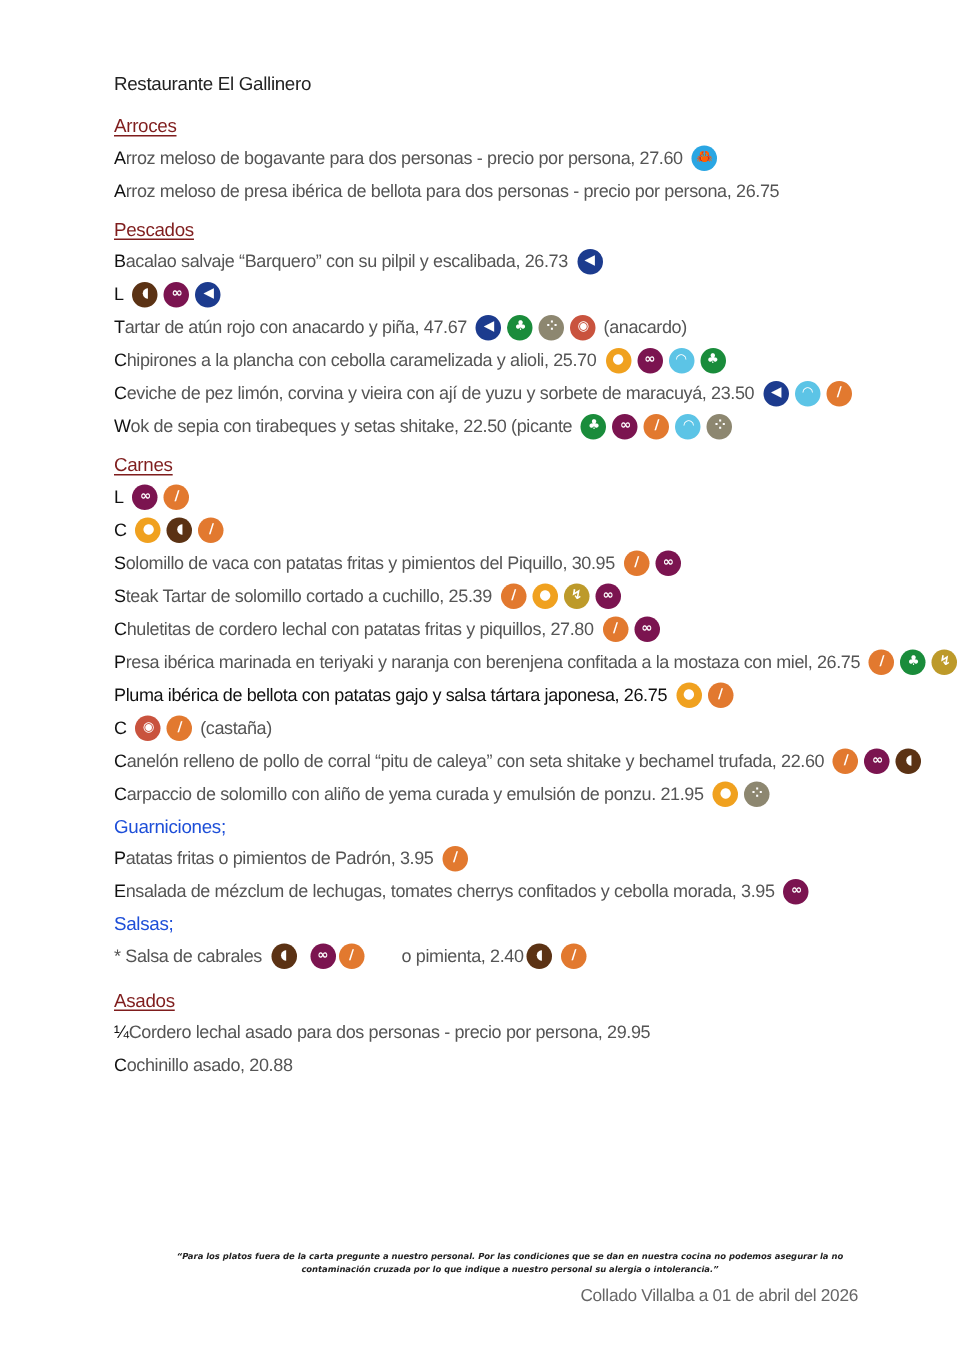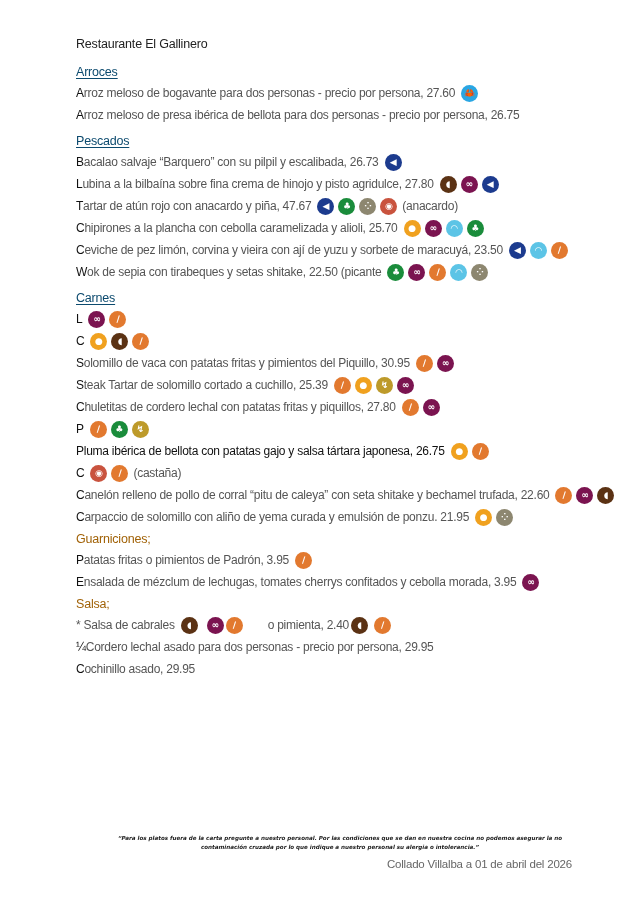--- a/index.html
+++ b/index.html
@@ -1,22 +1,22 @@
 <!DOCTYPE html>
 <html><head>
 <meta charset="utf-8">
 <style>
   html, body { margin:0; padding:0; background:#ffffff; }
   body { width:640px; height:905px; position:relative; overflow:hidden;
          font-family:"Liberation Sans", sans-serif; color:#444; }
-  .page { position:absolute; left:76px; top:36px; width:560px; }
+  .page { position:absolute; left:76px; top:48px; width:560px; }
   .title { font-size:12.5px; color:#222; height:22px; line-height:16px; margin-bottom:6px; letter-spacing:-0.2px; }
-  .section-h { font-size:12.5px; color:#0c4a6e; text-decoration:underline; text-underline-offset:2px; line-height:16px; margin-top:10px; margin-bottom:5px; letter-spacing:-0.2px;}
+  .section-h { font-size:12.5px; color:#7f1d1d; text-decoration:underline; text-underline-offset:2px; line-height:16px; margin-top:10px; margin-bottom:5px; letter-spacing:-0.2px;}
   .section-h.first { margin-top:0; }
-  .sub-h { font-size:12.5px; color:#a16207; line-height:16px; margin:2px 0 5px 0; letter-spacing:-0.2px;}
+  .sub-h { font-size:12.5px; color:#1d4ed8; line-height:16px; margin:2px 0 5px 0; letter-spacing:-0.2px;}
   .item { font-size:12px; line-height:16px; height:16px; margin-bottom:6px; white-space:nowrap; color:#555; letter-spacing:-0.25px; display:flex; align-items:center; }
   .item.dark { color:#111; }
   .item .first-letter { color:#111; }
   .icons { display:inline-flex; align-items:center; margin-left:2px; }
   .ic { width:17px; height:17px; border-radius:50%; display:inline-flex; align-items:center; justify-content:center;
         margin-left:4px; color:#fff; font-size:9px; font-weight:bold; font-family:"DejaVu Sans", sans-serif; line-height:1; }
   .ic.crustacean { background:#2aa6e3; }
   .ic.fish { background:#1c3b8e; }
   .ic.dairy { background:#5b3214; }
   .ic.sulphite { background:#7b1450; }
@@ -57,21 +57,20 @@
   <div id="list-pescados">
       <div class="item">
         <span class="first-letter">B</span>
         <span>acalao salvaje “Barquero” con su pilpil y escalibada, 26.73</span>
         <span class="icons">
           <span class="ic fish" style="background: rgb(28, 59, 142);">◀</span>
         </span>
       </div>
       <div class="item">
         <span class="first-letter">L</span>
-        <span>ubina a la bilbaína sobre fina crema de hinojo y pisto agridulce, 27.80</span>
         <span class="icons">
           <span class="ic dairy" style="background: rgb(91, 50, 20);">◖</span>
           <span class="ic sulphite" style="background: rgb(123, 20, 80);">∞</span>
           <span class="ic fish" style="background: rgb(28, 59, 142);">◀</span>
         </span>
       </div>
       <div class="item">
         <span class="first-letter">T</span>
         <span>artar de atún rojo con anacardo y piña, 47.67</span>
         <span class="icons">
@@ -152,20 +151,21 @@
       <div class="item">
         <span class="first-letter">C</span>
         <span>huletitas de cordero lechal con patatas fritas y piquillos, 27.80</span>
         <span class="icons">
           <span class="ic gluten" style="background: rgb(226, 121, 47);">∕</span>
           <span class="ic sulphite" style="background: rgb(123, 20, 80);">∞</span>
         </span>
       </div>
       <div class="item">
         <span class="first-letter">P</span>
+        <span>resa ibérica marinada en teriyaki y naranja con berenjena confitada a la mostaza con miel, 26.75</span>
         <span class="icons">
           <span class="ic gluten" style="background: rgb(226, 121, 47);">∕</span>
           <span class="ic mustard" style="background: rgb(26, 140, 59);">♣</span>
           <span class="ic celery" style="background: rgb(189, 154, 42);">↯</span>
         </span>
       </div>
       <div class="item dark">
         <span class="first-letter">P</span>
         <span>luma ibérica de bellota con patatas gajo y salsa tártara japonesa, 26.75</span>
         <span class="icons">
@@ -211,41 +211,42 @@
       </div>
       <div class="item">
         <span class="first-letter">E</span>
         <span>nsalada de mézclum de lechugas, tomates cherrys confitados y cebolla morada, 3.95</span>
         <span class="icons">
           <span class="ic sulphite" style="background: rgb(123, 20, 80);">∞</span>
         </span>
       </div>
     </div>
 
-  <div class="sub-h">Salsa;</div>
+  <div class="sub-h">Salsas;</div>
   <div class="item">
     <span>* Salsa de cabrales</span>
     <span class="icons">
       <span class="ic dairy">◖</span>
       <span class="ic sulphite" style="margin-left:9px">∞</span>
       <span class="ic gluten" style="margin-left:2px">∕</span>
     </span>
     <span style="margin-left:25px">o pimienta, 2.40</span>
     <span class="icons">
       <span class="ic dairy" style="margin-left:0">◖</span>
       <span class="ic gluten" style="margin-left:6px">∕</span>
     </span>
   </div>
 
+  <div class="section-h" style="margin-top:14px">Asados</div>
   <div id="list-asados">
       <div class="item">
         <span class="first-letter">¼</span>
         <span> Cordero lechal asado para dos personas - precio por persona, 29.95</span>
       </div>
       <div class="item">
         <span class="first-letter">C</span>
-        <span>ochinillo asado, 29.95</span>
+        <span>ochinillo asado, 20.88</span>
       </div>
     </div>
 </div>
 
 <div class="footer-note">“Para los platos fuera de la carta pregunte a nuestro personal. Por las condiciones que se dan en nuestra cocina no podemos asegurar la no contaminación cruzada por lo que indique a nuestro personal su alergia o intolerancia.”</div>
 <div class="footer-date">Collado Villalba a 01 de abril del 2026</div>
 
 </body></html>

